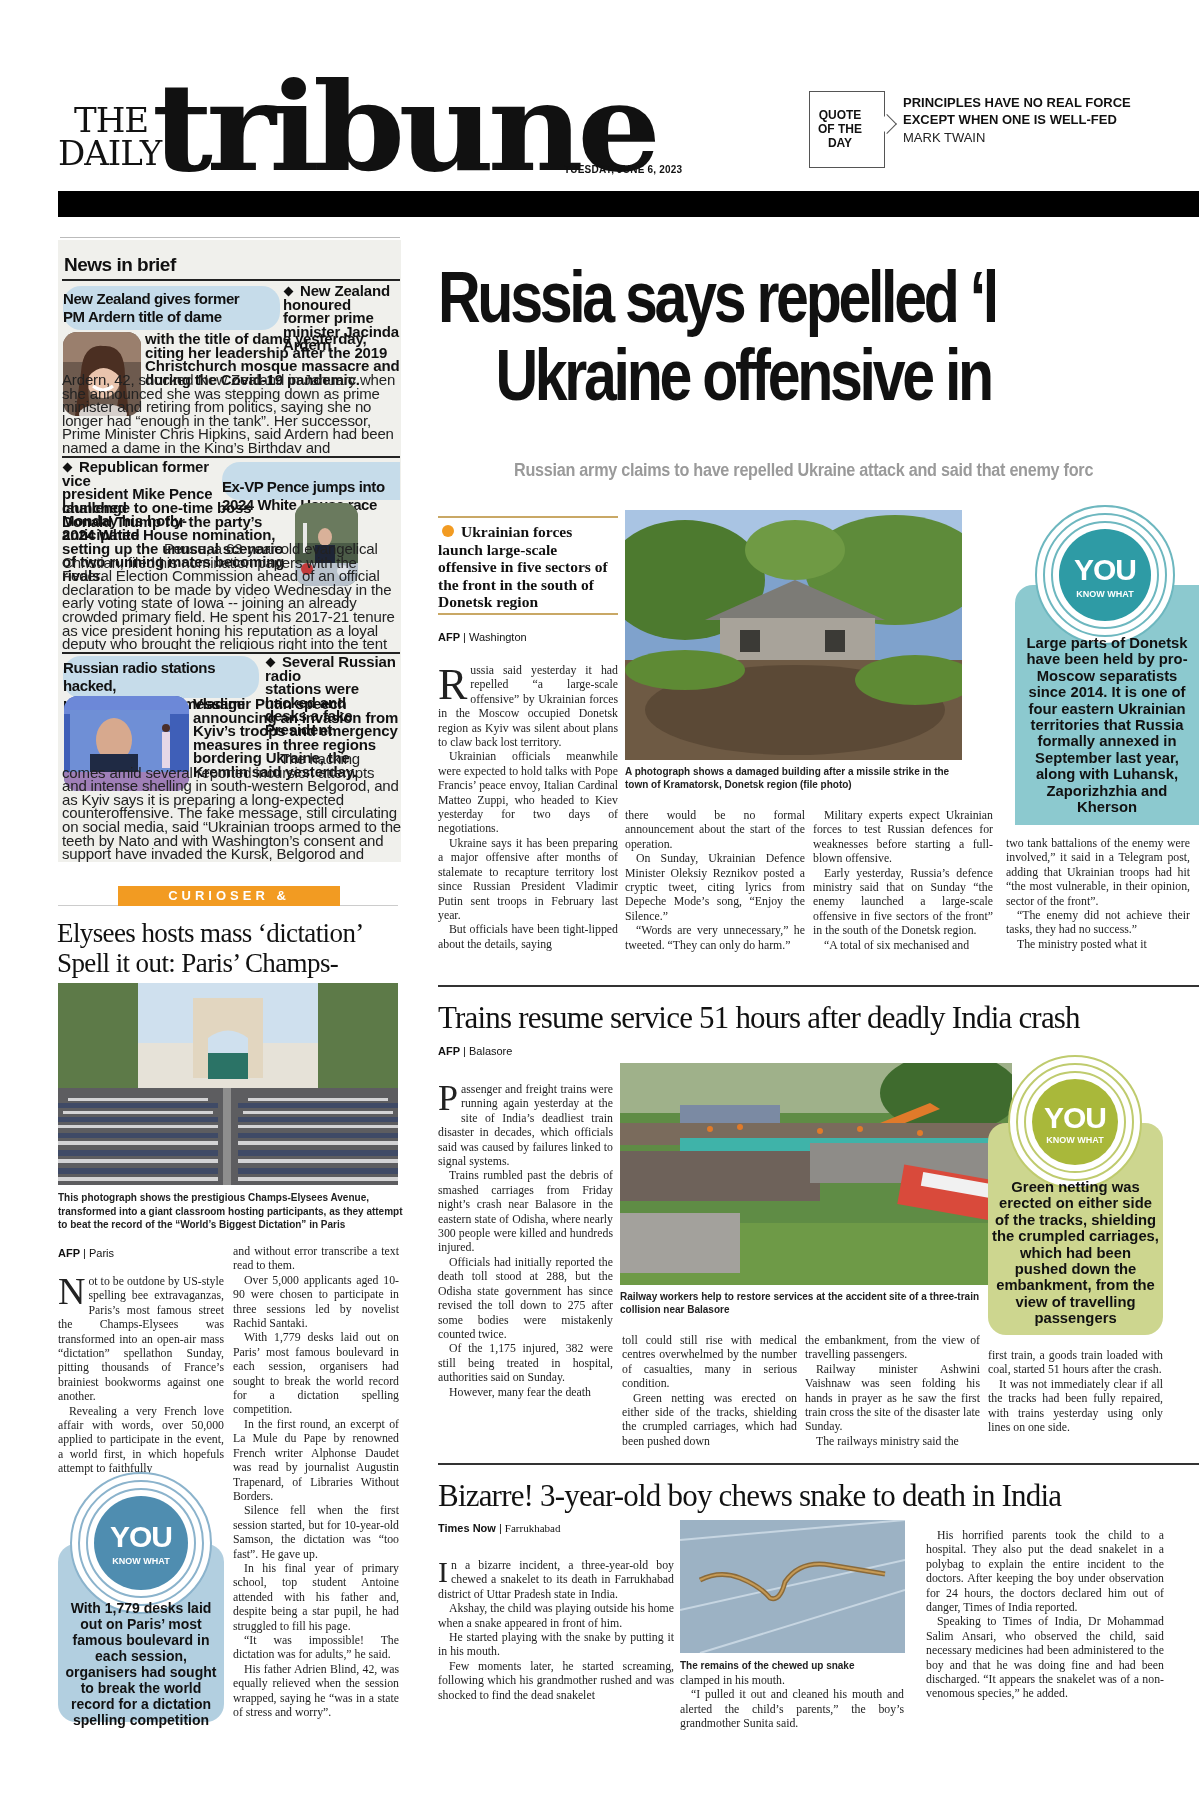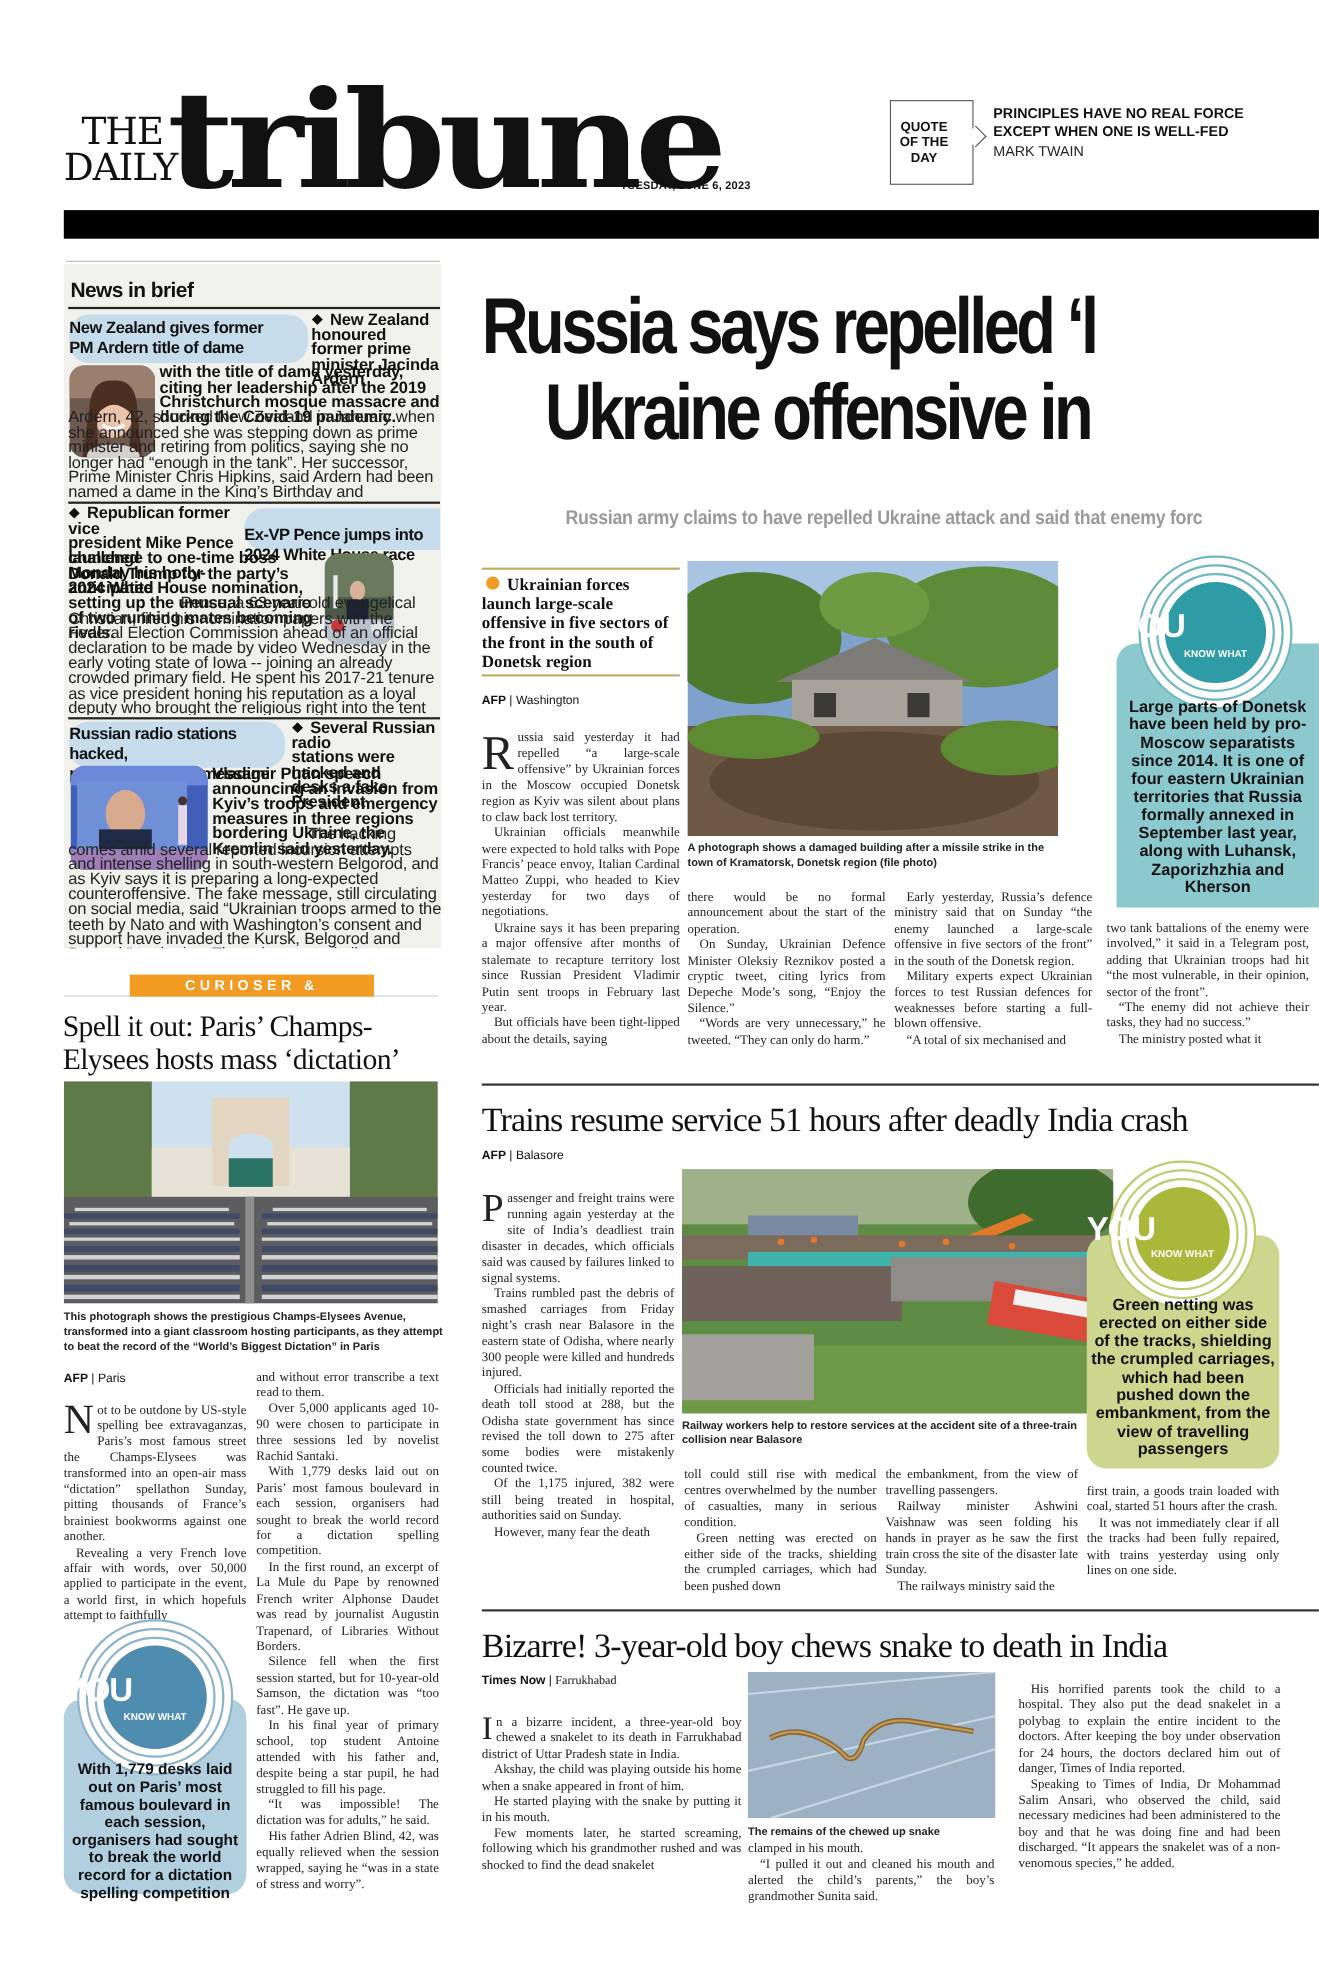--- a/index.html
+++ b/index.html
@@ -53,21 +53,21 @@
   #gold2 { left: 438px; top: 613px; width: 180px; height: 1.5px; background: #c9a865; }
   #kicker { left: 438px; top: 523px; width: 180px; font-size: 15.5px; line-height: 17.5px; font-weight: bold; }
   #kicker-dot { display:inline-block; width: 12px; height: 12px; border-radius: 50%; background: #f29b22; margin: 0 7px 0 4px; }
   #main-photo { left: 625px; top: 510px; width: 337px; height: 250px; }
   #main-caption { left: 625px; top: 765px; width: 340px; font-size: 10px; line-height: 13px; font-weight: bold; color: #222; }
 
   
   .ykw { position: absolute; }
   .ykw .box { position: absolute; border-radius: 18px; }
   .ykw .ring { position: absolute; border-radius: 50%; }
-  .ykw .you { position: absolute; width: 100%; color: #fff; font-weight: bold; font-size: 30px; line-height: 30px; letter-spacing: -1px; }
+  .ykw .you { position: absolute; width: 100%; text-align: center; color: #fff; font-weight: bold; font-size: 30px; line-height: 30px; letter-spacing: -1px; }
   .ykw .kw { position: absolute; width: 100%; text-align: center; color: #fff; font-weight: bold; font-size: 9px; }
   .ykw .txt { position: absolute; text-align: center; font-weight: bold; color: #111; font-size: 14.8px; line-height: 16.4px; }
 
   .hrule { position: absolute; height: 1.5px; background: #333; }
 
   #train-head { left: 438px; top: 1000px; font-size: 31px; line-height: 36px; letter-spacing: -0.8px; white-space: nowrap; }
   #train-photo { left: 620px; top: 1063px; width: 392px; height: 222px; }
   #train-caption { left: 620px; top: 1290px; width: 400px; font-size: 10px; line-height: 13px; font-weight: bold; color: #222; }
 
   #snake-head { left: 438px; top: 1478px; font-size: 31px; line-height: 36px; letter-spacing: -0.8px; white-space: nowrap; }
@@ -184,22 +184,22 @@
 <div class="btxt sans" style="left:193px;top:697px;width:209px;">
   <b>Vladimir Putin speech announcing an invasion from Kyiv’s troops and emergency measures in three regions bordering Ukraine, the Kremlin said yesterday.</b>
 </div>
 <div class="btxt sans" style="left:62px;top:752px;width:340px;height:110px;text-indent:218px;overflow:hidden;">
   <span> The hacking comes amid several reported incursion attempts and intense shelling in south-western Belgorod, and as Kyiv says it is preparing a long-expected counteroffensive. The fake message, still circulating on social media, said “Ukrainian troops armed to the teeth by Nato and with Washington’s consent and support have invaded the Kursk, Belgorod and Bryansk” territories. The voice, very similar to Putin’s, also announced martial law, general mobilisation and the evacuation of civilians in those three regions.</span>
 </div>
 
 <div class="abs" id="curious-rule"></div>
 <div class="abs sans" id="curious-bar">CURIOSER &amp; CURIOSER</div>
 <div class="abs serif" id="paris-head">
+  <div>Elysees hosts mass ‘dictation’</div>
   <div>Spell it out: Paris’ Champs-</div>
-  <div>Elysees hosts mass ‘dictation’</div>
 </div>
 <div class="abs" id="paris-photo">
   <svg width="340" height="202" viewBox="0 0 340 202">
     <rect width="340" height="202" fill="#cfe0ee"></rect>
     <rect x="0" y="0" width="80" height="120" fill="#5d7a48"></rect>
     <rect x="260" y="0" width="80" height="120" fill="#5d7a48"></rect>
     <rect x="80" y="60" width="180" height="60" fill="#e6e2d8"></rect>
     <rect x="135" y="15" width="70" height="80" fill="#e2d6c0"></rect>
     <path d="M150 95 L150 55 Q170 40 190 55 L190 95 Z" fill="#cfe0ee"></path>
     <rect x="150" y="70" width="40" height="26" fill="#2b7366"></rect>
@@ -300,22 +300,22 @@
   <p>Ukrainian officials meanwhile were expected to hold talks with Pope Francis’ peace envoy, Italian Cardinal Matteo Zuppi, who headed to Kiev yesterday for two days of negotiations.</p>
   <p>Ukraine says it has been preparing a major offensive after months of stalemate to recapture territory lost since Russian President Vladimir Putin sent troops in February last year.</p>
   <p>But officials have been tight-lipped about the details, saying</p>
 </div>
 <div class="col" style="left:625px;top:808px;width:180px;">
   <p class="first">there would be no formal announcement about the start of the operation.</p>
   <p>On Sunday, Ukrainian Defence Minister Oleksiy Reznikov posted a cryptic tweet, citing lyrics from Depeche Mode’s song, “Enjoy the Silence.”</p>
   <p>“Words are very unnecessary,” he tweeted. “They can only do harm.”</p>
 </div>
 <div class="col" style="left:813px;top:808px;width:180px;">
+  <p>Military experts expect Ukrainian forces to test Russian defences for weaknesses before starting a full-blown offensive.</p>
   <p>Early yesterday, Russia’s defence ministry said that on Sunday “the enemy launched a large-scale offensive in five sectors of the front” in the south of the Donetsk region.</p>
-  <p>Military experts expect Ukrainian forces to test Russian defences for weaknesses before starting a full-blown offensive.</p>
   <p>“A total of six mechanised and</p>
 </div>
 <div class="col" style="left:1006px;top:836px;width:184px;">
   <p class="first">two tank battalions of the enemy were involved,” it said in a Telegram post, adding that Ukrainian troops had hit “the most vulnerable, in their opinion, sector of the front”.</p>
   <p>“The enemy did not achieve their tasks, they had no success.”</p>
   <p>The ministry posted what it</p>
 </div>
 
 <div class="ykw sans" style="left:1015px;top:505px;width:184px;height:320px;">
   <div class="box" style="left:0;top:80px;width:184px;height:240px;background:#8cc9cf;border-radius:18px 0 0 0;"></div>

